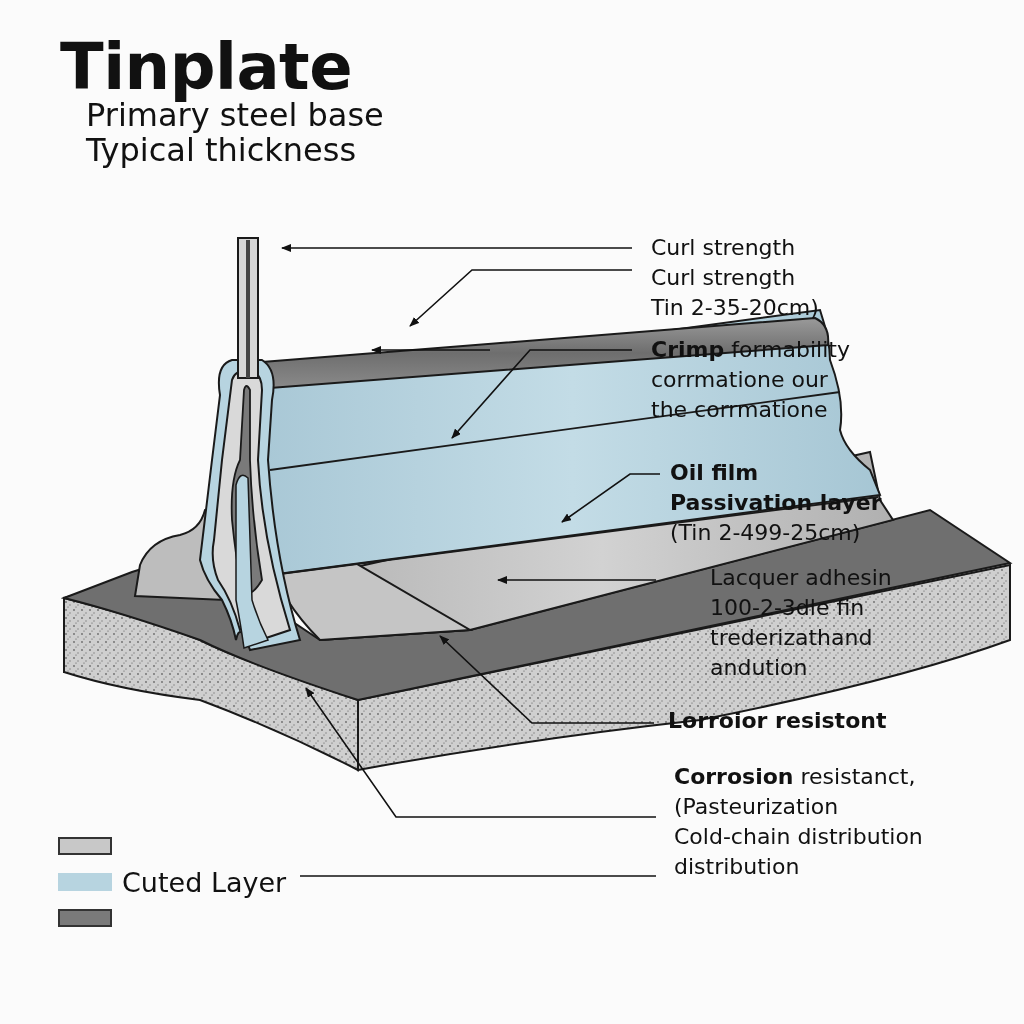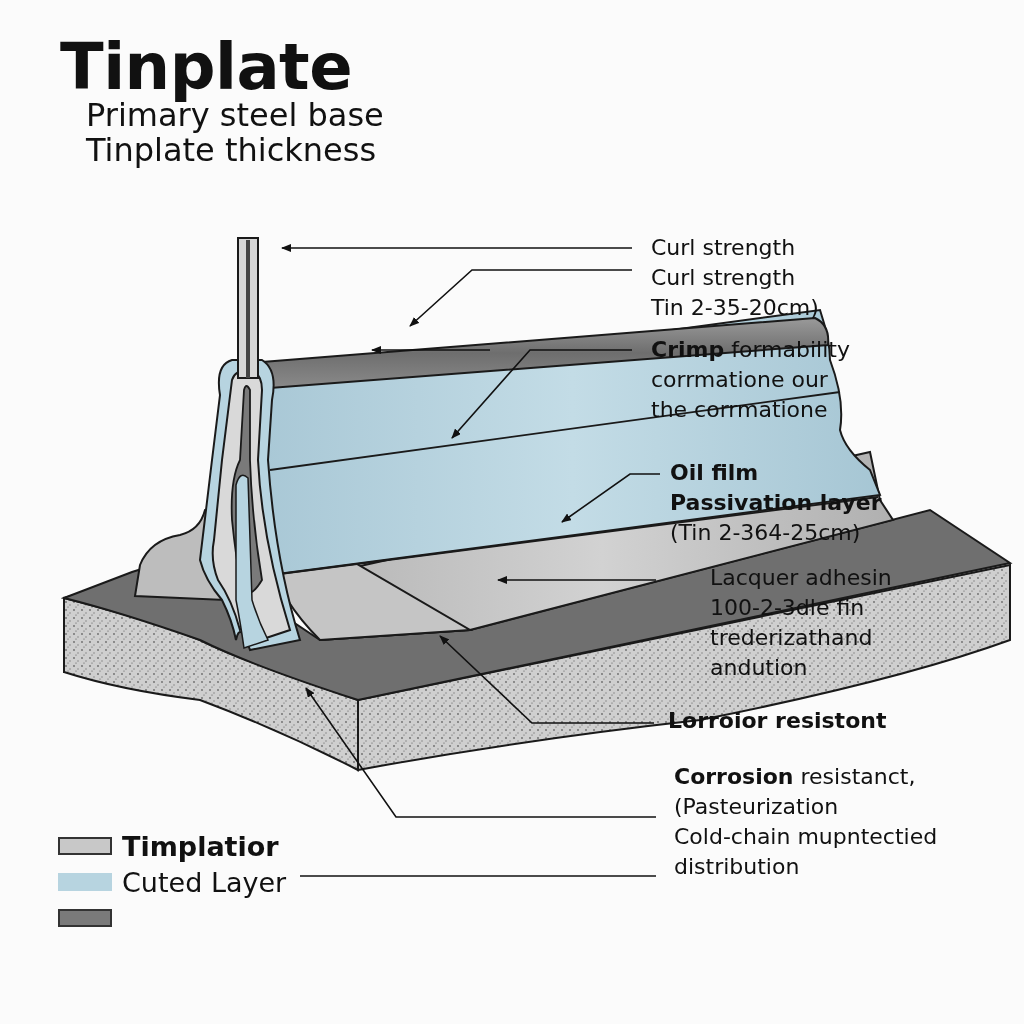--- a/index.html
+++ b/index.html
@@ -15,21 +15,21 @@
   .legend { position: absolute; left: 58px; top: 828px; }
   .legend-row { display: flex; align-items: center; height: 36px; }
   .swatch { width: 54px; height: 18px; border: 2px solid #333; margin-right: 10px; box-sizing: border-box; }
   .legend-label { font-size: 27px; }
 </style>
 </head>
 <body>
 
 <div class="title">Tinplate</div>
 <div class="subtitle sub1">Primary steel base</div>
-<div class="subtitle sub2">Tinplate thickness</div>
+<div class="subtitle sub2">Typical thickness</div>
 
 <svg class="diagram" width="1024" height="1024" viewBox="0 0 1024 1024">
   <defs>
     <pattern id="speckle" width="8" height="8" patternUnits="userSpaceOnUse">
       <rect width="8" height="8" fill="#cfcfcf"></rect>
       <circle cx="2" cy="2" r="0.9" fill="#6a6a6a"></circle>
       <circle cx="6" cy="5" r="0.8" fill="#888"></circle>
       <circle cx="4" cy="7" r="0.6" fill="#555"></circle>
     </pattern>
     <linearGradient id="blueGrad" x1="0" y1="0" x2="1" y2="0">
@@ -96,45 +96,44 @@
 
 <div class="lbl" style="left:651px; top:335px;">
   <div><span class="bold">Crimp</span><span> formability</span></div>
   <div>corrmatione our</div>
   <div>the corrmatione</div>
 </div>
 
 <div class="lbl" style="left:670px; top:458px;">
   <div class="bold">Oil film</div>
   <div class="bold">Passivation layer</div>
-  <div>(Tin 2-364-25cm)</div>
+  <div>(Tin 2-499-25cm)</div>
 </div>
 
 <div class="lbl" style="left:710px; top:563px;">
   <div>Lacquer adhesin</div>
   <div>100-2-3dle fin</div>
   <div>trederizathand</div>
   <div>andution</div>
 </div>
 
 <div class="lbl bold" style="left:668px; top:706px;">
   <div>Lorroior resistont</div>
 </div>
 
 <div class="lbl" style="left:674px; top:762px;">
   <div><span class="bold">Corrosion</span><span> resistanct,</span></div>
   <div>(Pasteurization</div>
-  <div>Cold-chain mupntectied</div>
+  <div>Cold-chain distribution</div>
   <div>distribution</div>
 </div>
 
 <div class="legend">
   <div class="legend-row">
     <span class="swatch" style="background:#c8c8c8;"></span>
-    <span class="legend-label bold">Timplatior</span>
   </div>
   <div class="legend-row">
     <span class="swatch" style="background:#b7d4e0; border-color:#b7d4e0;"></span>
     <span class="legend-label">Cuted Layer</span>
   </div>
   <div class="legend-row">
     <span class="swatch" style="background:#7a7a7a;"></span>
   </div>
 </div>
 

